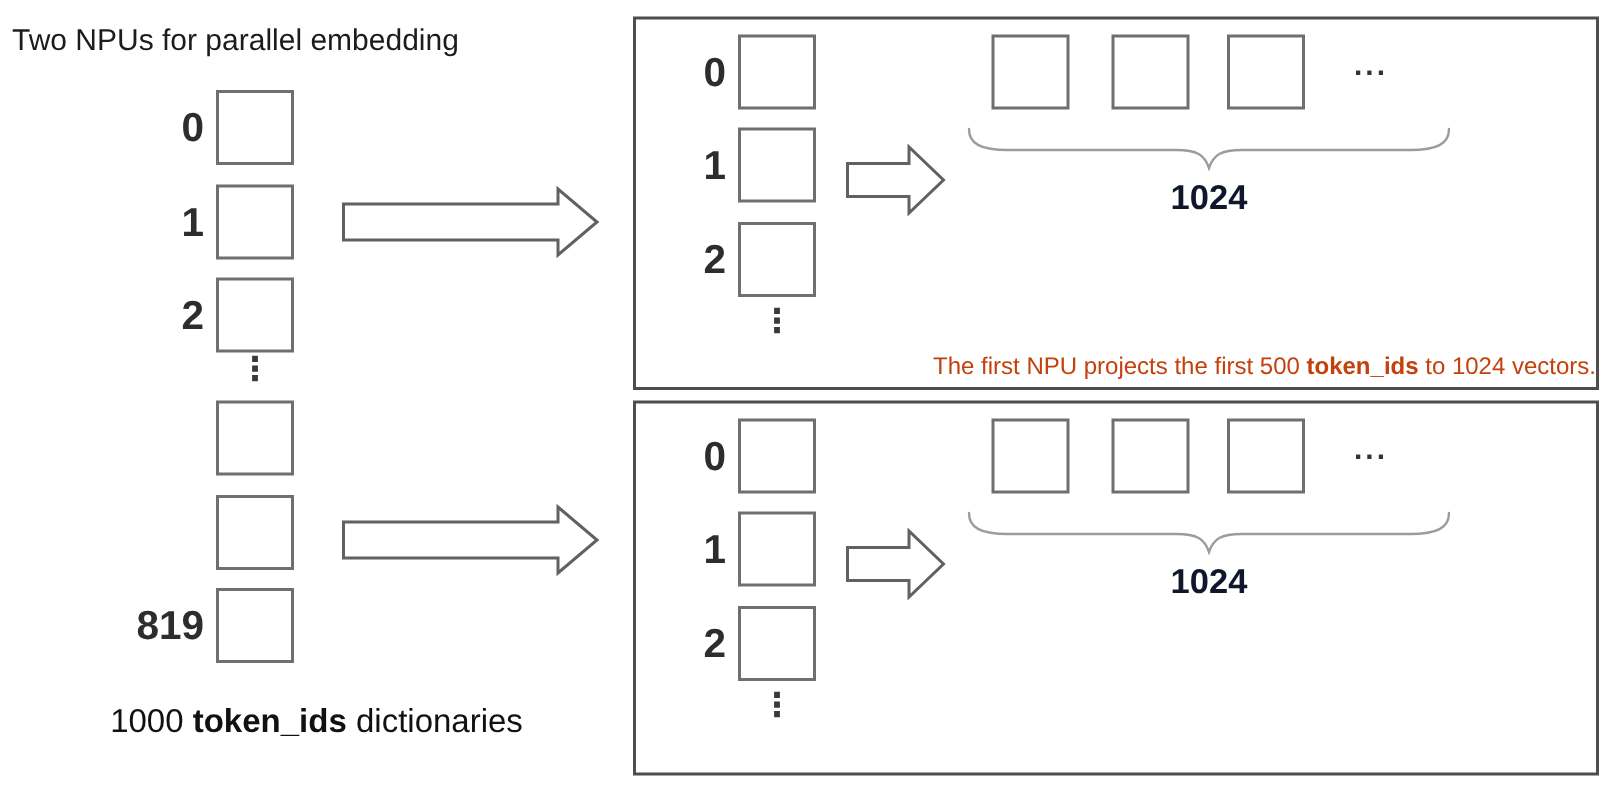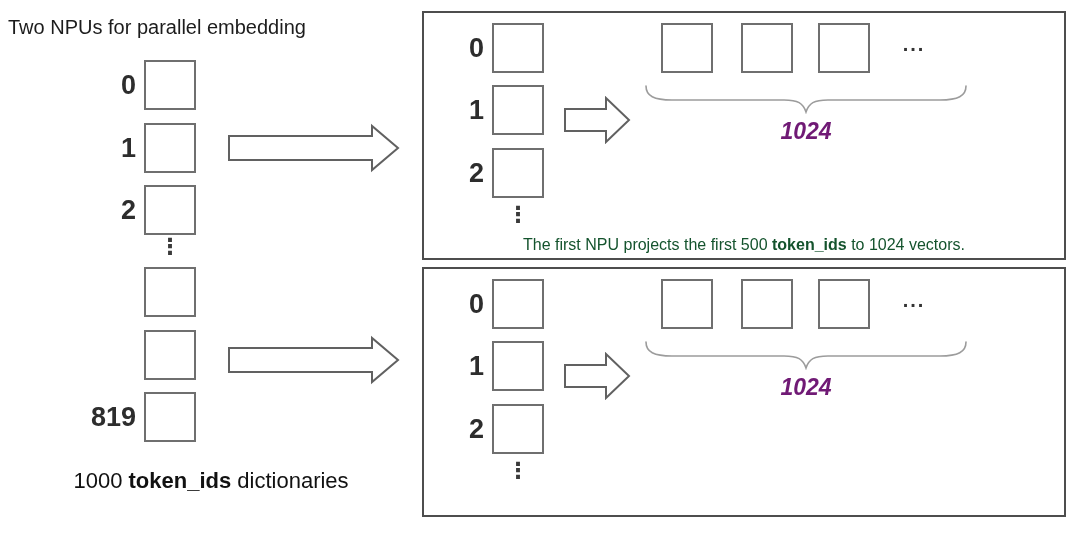--- a/index.html
+++ b/index.html
@@ -19,29 +19,29 @@
   }
   .v-ellipsis{
     position:absolute;text-align:center;font-family:"DejaVu Sans", sans-serif;
     font-size:22px;line-height:22px;color:#3a3a3a;font-weight:bold;
   }
   .npu-box{
     position:absolute;width:644px;height:249px;box-sizing:border-box;
     border:2px solid #4d4d4d;background:#ffffff;
   }
   .box-caption{
-    position:absolute;left:0;right:0;bottom:4px;text-align:center;
-    font-size:16px;color:#14532d;white-space:nowrap;
+    position:absolute;left:0;right:0;bottom:4px;text-align:right;
+    font-size:16px;color:#c2410c;white-space:nowrap;
   }
   .bottom-caption{
     position:absolute;text-align:center;font-size:22px;color:#111111;white-space:nowrap;
   }
   .bold{font-weight:bold;}
   .brace-label{
-    position:absolute;text-align:center;font-size:23px;font-weight:bold;color:#701a75;font-style:italic;
+    position:absolute;text-align:center;font-size:23px;font-weight:bold;color:#0f172a;
   }
   .row-dots{
     position:absolute;text-align:center;font-size:20px;font-weight:bold;color:#333333;
     letter-spacing:2px;
   }
   svg{display:block;}
 </style>
 </head>
 <body>
 

